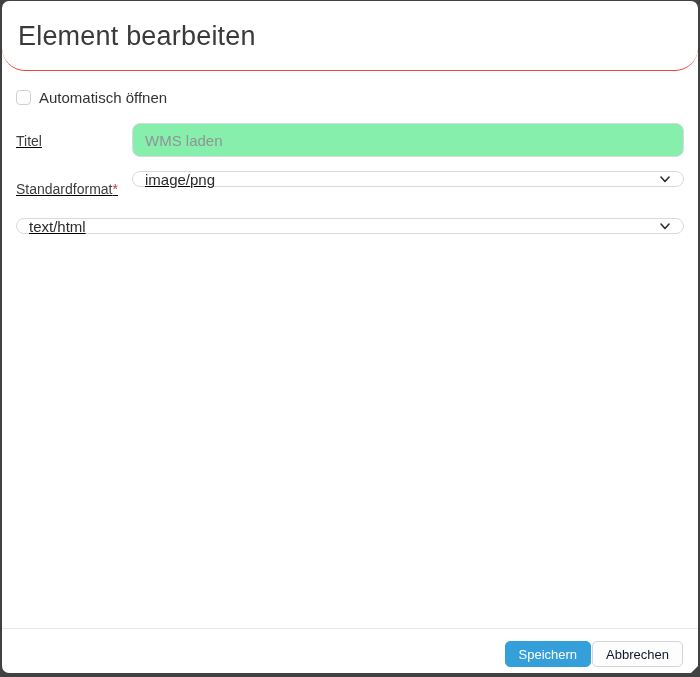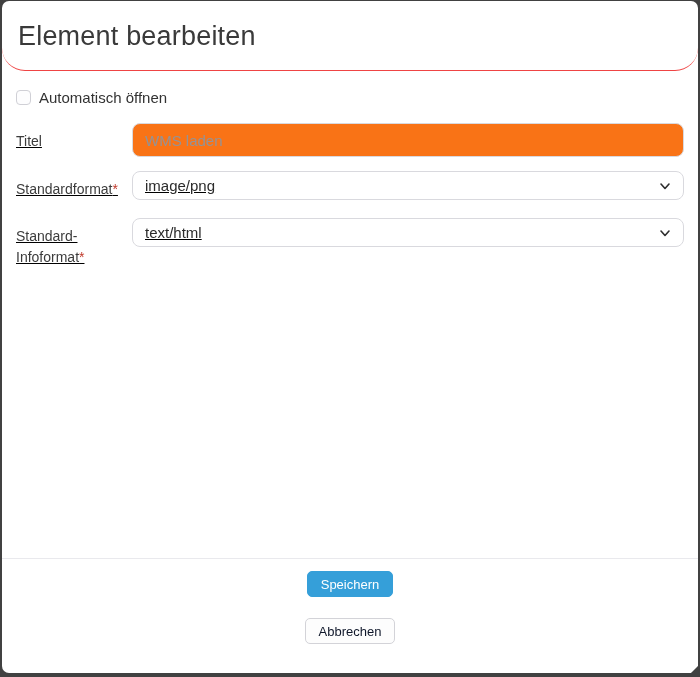--- a/index.html
+++ b/index.html
@@ -81,47 +81,46 @@
   .control { flex: 1; min-width: 0; }
   .text-input {
     width: 100%;
     height: 34px;
     border: 1px solid #d9d9de;
     border-radius: 8px;
     padding: 8px 12px;
     font-family: "Liberation Sans", sans-serif;
     font-size: 15px;
     color: #2f2f2f;
-    background: #f97316;
+    background: #86efac;
     outline: none;
   }
   .text-input::placeholder { color: #939397; opacity: 1; }
   .select {
     width: 100%;
-    height: 29px;
+    height: 16px;
     border: 1px solid #d9d9de;
     border-radius: 8px;
     padding: 0 10px 0 12px;
     display: flex;
     align-items: center;
     justify-content: space-between;
     font-size: 15px;
     color: #2b2b2b;
     background: #ffffff;
     cursor: pointer;
   }
   .chevron { display: block; }
   .dialog-footer {
     border-top: 1px solid #e9e9ed;
-    padding: 12px 15px 29px 15px;
+    padding: 12px 15px 6px 15px;
     display: flex;
     justify-content: flex-end;
     align-items: center;
-    gap: 21px;
-    flex-direction: column;
+    gap: 1px;
   }
   .btn {
     font-family: "Liberation Sans", sans-serif;
     font-size: 13px;
     height: 26px;
     padding: 0 13px;
     border-radius: 5px;
     cursor: pointer;
     display: inline-flex;
     align-items: center;
@@ -176,21 +175,20 @@
           <div class="select">
             <span>image/png</span>
             <svg class="chevron" width="16" height="16" viewBox="0 0 16 16">
               <polyline points="4,6 8,10.5 12,6" fill="none" stroke="#2f2f2f" stroke-width="1.6" stroke-linecap="round" stroke-linejoin="round"></polyline>
             </svg>
           </div>
         </div>
       </div>
 
       <div class="form-row">
-        <div class="form-label"><span>Standard-Infoformat</span><span class="asterisk">*</span></div>
         <div class="control">
           <div class="select">
             <span>text/html</span>
             <svg class="chevron" width="16" height="16" viewBox="0 0 16 16">
               <polyline points="4,6 8,10.5 12,6" fill="none" stroke="#2f2f2f" stroke-width="1.6" stroke-linecap="round" stroke-linejoin="round"></polyline>
             </svg>
           </div>
         </div>
       </div>
 

